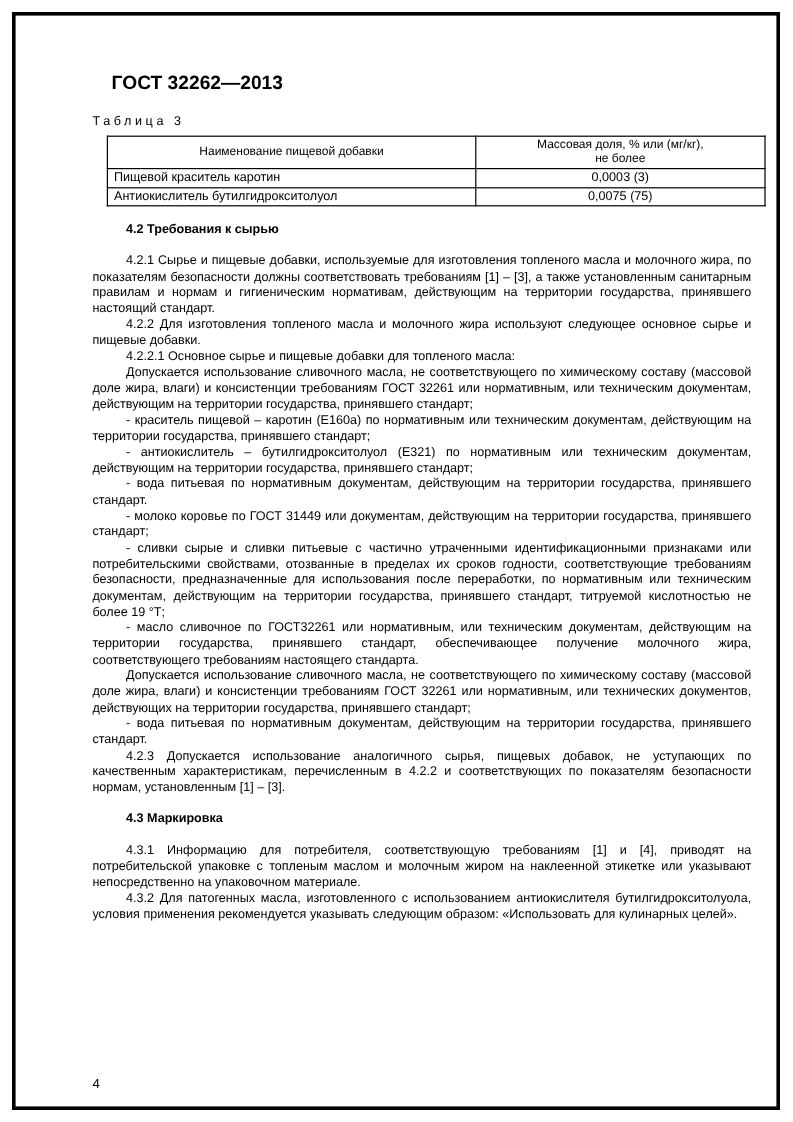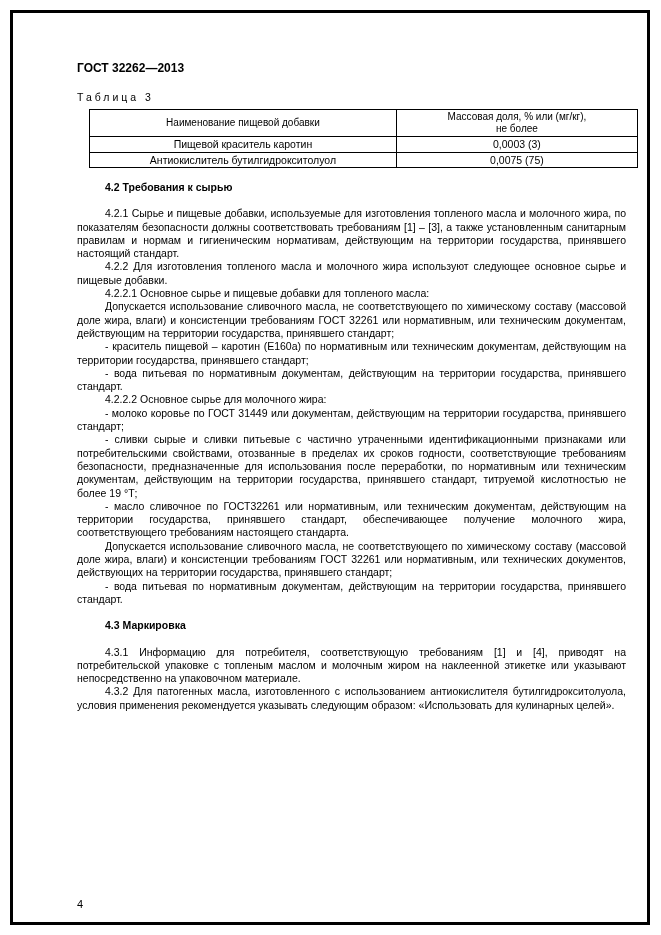--- a/index.html
+++ b/index.html
@@ -15,22 +15,22 @@
   .frame{
     position:absolute;
     top:10px;left:10px;right:11px;bottom:10px;
     border:3px solid #000;
     box-sizing:border-box;
     padding:48px 21px 14px 64px;
     overflow:hidden;
   }
   .doc-number{
     font-weight:bold;
-    font-size:12px;
-    margin:0 0 16px 0;
+    font-size:16px;
+    margin:0 0 16px 16px;
   }
   .table-caption{
     font-size:10.5px;
     letter-spacing:3px;
     margin:0 0 6px 0;
   }
   table.additives{
     width:100%;
     border-collapse:collapse;
     table-layout:fixed;
@@ -47,21 +47,21 @@
     text-align:center;
     vertical-align:middle;
     white-space:pre-line;
     line-height:12px;
   }
   table.additives th:first-child{width:56%;}
   table.additives td{
     font-size:10.5px;
     line-height:12.5px;
   }
-  td.cell-name{text-align:center;}
+  td.cell-name{text-align:left;}
   td.cell-value{text-align:center;}
   .document-body{
     margin-top:8px;
     font-size:10.5px;
     line-height:13.3px;
     text-align:justify;
   }
   .para{
     margin:0;
     text-indent:28px;
@@ -109,27 +109,28 @@
         </tbody>
     </table>
 
     <div class="document-body">
         <p class="heading">4.2 Требования к сырью</p>
         <p class="para">4.2.1 Сырье и пищевые добавки, используемые для изготовления топленого масла и молочного жира, по показателям безопасности должны соответствовать требованиям [1] – [3], а также установленным санитарным правилам и нормам и гигиеническим нормативам, действующим на территории государства, принявшего настоящий стандарт.</p>
         <p class="para">4.2.2 Для изготовления топленого масла и молочного жира используют следующее основное сырье и пищевые добавки.</p>
         <p class="para">4.2.2.1 Основное сырье и пищевые добавки для топленого масла:</p>
         <p class="para">Допускается использование сливочного масла, не соответствующего по химическому составу (массовой доле жира, влаги) и консистенции требованиям ГОСТ 32261 или нормативным, или техническим документам, действующим на территории государства, принявшего стандарт;</p>
         <p class="para">- краситель пищевой – каротин (Е160а) по нормативным или техническим документам, действующим на территории государства, принявшего стандарт;</p>
+        <p class="para">- антиокислитель – бутилгидрокситолуол (Е321) по нормативным или техническим документам, действующим на территории государства, принявшего стандарт;</p>
         <p class="para">- вода питьевая по нормативным документам, действующим на территории государства, принявшего стандарт.</p>
-        <p class="para">4.2.2.2 Основное сырье для молочного жира:</p>
         <p class="para">- молоко коровье по ГОСТ 31449 или документам, действующим на территории государства, принявшего стандарт;</p>
         <p class="para">- сливки сырые и сливки питьевые с частично утраченными идентификационными признаками или потребительскими свойствами, отозванные в пределах их сроков годности, соответствующие требованиям безопасности, предназначенные для использования после переработки, по нормативным или техническим документам, действующим на территории государства, принявшего стандарт, титруемой кислотностью не более 19 °Т;</p>
         <p class="para">- масло сливочное по ГОСТ32261 или нормативным, или техническим документам, действующим на территории государства, принявшего стандарт, обеспечивающее получение молочного жира, соответствующего требованиям настоящего стандарта.</p>
         <p class="para">Допускается использование сливочного масла, не соответствующего по химическому составу (массовой доле жира, влаги) и консистенции требованиям ГОСТ 32261 или нормативным, или технических документов, действующих на территории государства, принявшего стандарт;</p>
         <p class="para">- вода питьевая по нормативным документам, действующим на территории государства, принявшего стандарт.</p>
+        <p class="para">4.2.3 Допускается использование аналогичного сырья, пищевых добавок, не уступающих по качественным характеристикам, перечисленным в 4.2.2 и соответствующих по показателям безопасности нормам, установленным [1] – [3].</p>
         <p class="heading">4.3 Маркировка</p>
         <p class="para">4.3.1 Информацию для потребителя, соответствующую требованиям [1] и [4], приводят на потребительской упаковке с топленым маслом и молочным жиром на наклеенной этикетке или указывают непосредственно на упаковочном материале.</p>
         <p class="para">4.3.2 Для патогенных масла, изготовленного с использованием антиокислителя бутилгидрокситолуола, условия применения рекомендуется указывать следующим образом: «Использовать для кулинарных целей».</p>
       </div>
 
     <div class="page-number">4</div>
 
   </div>
 </div>
 

